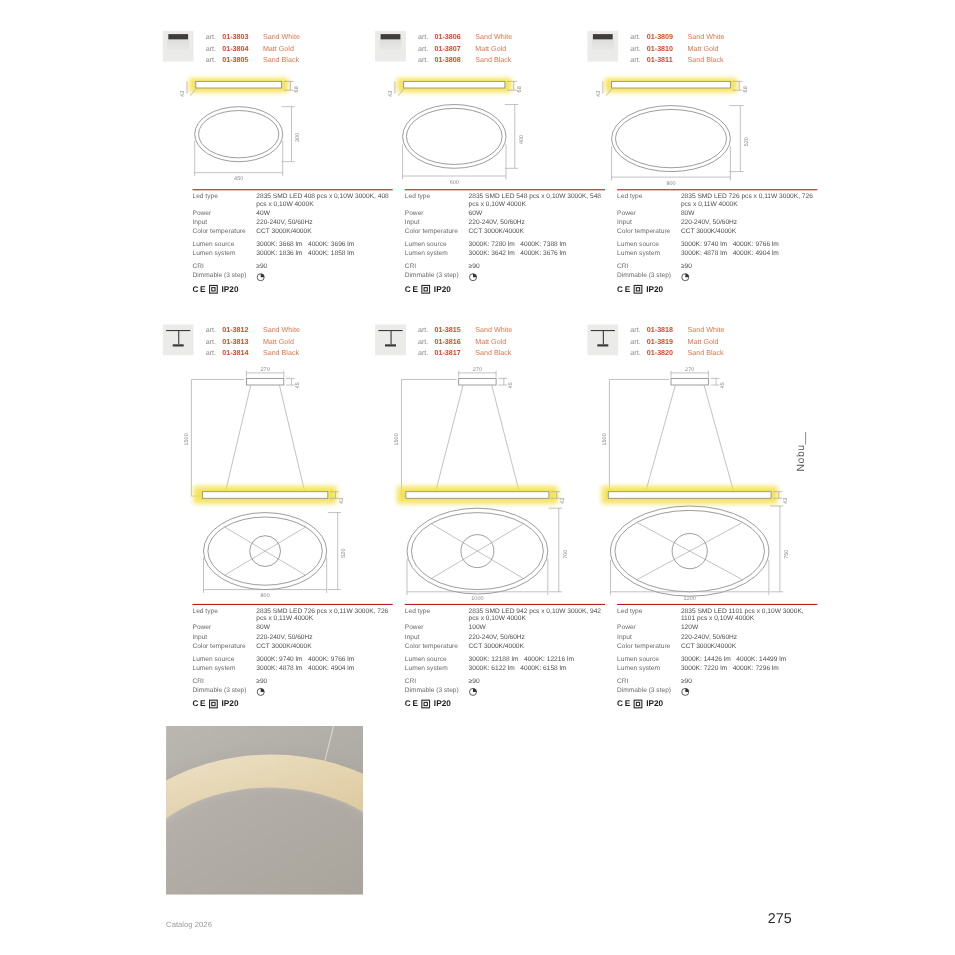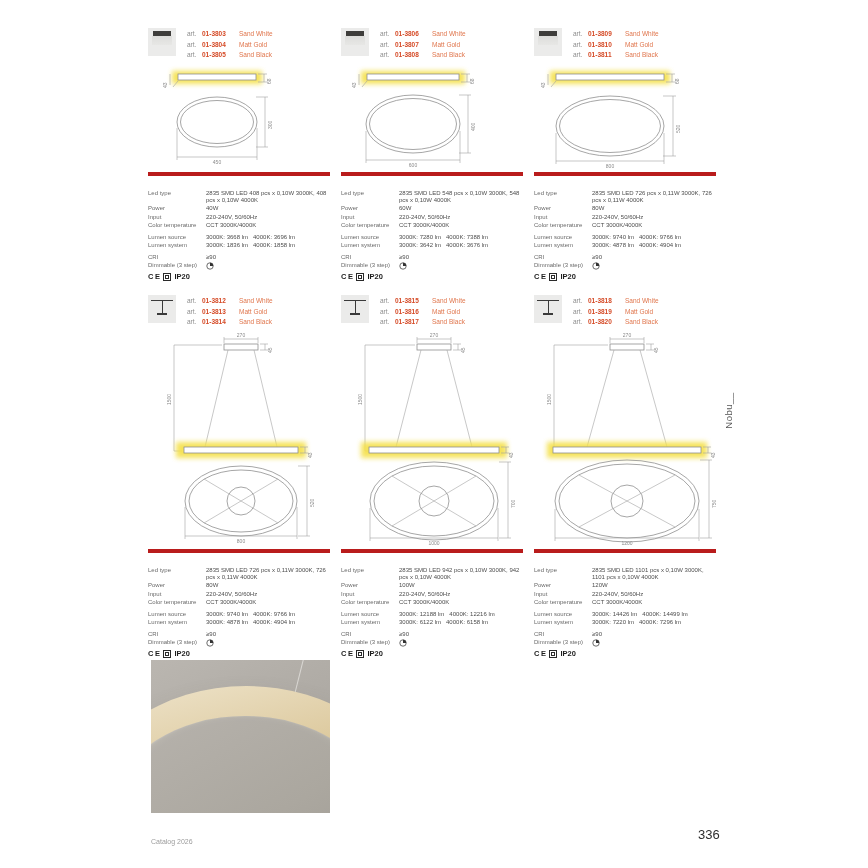--- a/index.html
+++ b/index.html
@@ -19,21 +19,21 @@
   .art-row{display:flex;font-size:6.5px;line-height:10.5px;white-space:nowrap;}
   .art-lbl{color:#8c8c8c;width:15px;}
   .art-code{color:#d54a26;font-weight:bold;width:37px;}
   .art-finish{color:#e0764d;}
   .draw{display:block;margin:2px 0 0 0;}
   .draw .dln{stroke:#a2a2a2;stroke-width:0.6;fill:none;}
   .draw .oln{stroke:#8f8f8f;stroke-width:0.8;fill:none;}
   .draw .bar{fill:#ffffff;stroke:#8f8f8f;stroke-width:0.8;}
   .draw .glow{fill:#f4e04a;opacity:0.9;}
   .draw .dtx{font-family:"Liberation Sans",sans-serif;font-size:5px;fill:#8a8a8a;}
-  .specs{border-top:4px solid #b91c1c;margin-top:2px;padding-top:14px;width:182px;font-size:6px;color:#5c5c5c;}
+  .specs{border-top:1px solid #b91c1c;margin-top:2px;padding-top:3px;width:182px;font-size:6px;color:#5c5c5c;margin-left:27px;}
   .srow{display:flex;margin-bottom:2px;line-height:6.5px;}
   .srow.grp{margin-top:5px;}
   .slabel{flex:0 0 58px;color:#6a6a6a;}
   .sval{flex:1;color:#4d4d4d;white-space:pre-wrap;line-height:6.5px;}
   .dim-icon{width:8px;height:8px;display:block;}
   .certs{align-items:center;margin-top:3px;}
   .ce{font-weight:bold;font-size:7.5px;letter-spacing:1.5px;color:#1c1c1c;}
   .class2{width:8px;height:8px;border:1px solid #2a2a2a;display:inline-block;position:relative;margin:0 3px 0 2px;box-sizing:border-box;}
   .c2i{position:absolute;left:1px;top:1px;width:4px;height:4px;border:1px solid #2a2a2a;box-sizing:border-box;}
   .ip{font-weight:bold;font-size:7.5px;color:#1c1c1c;text-align:right;}
@@ -680,13 +680,13 @@
 
 <div class="side-label">Nobu__</div>
 
 <div class="photo">
   <div class="wire"></div>
   <div class="ring-outer"></div>
   <div class="ring-hole"></div>
 </div>
 
 <div class="footer-left">Catalog 2026</div>
-<div class="page-num">336</div>
+<div class="page-num">275</div>
 
 </body></html>

